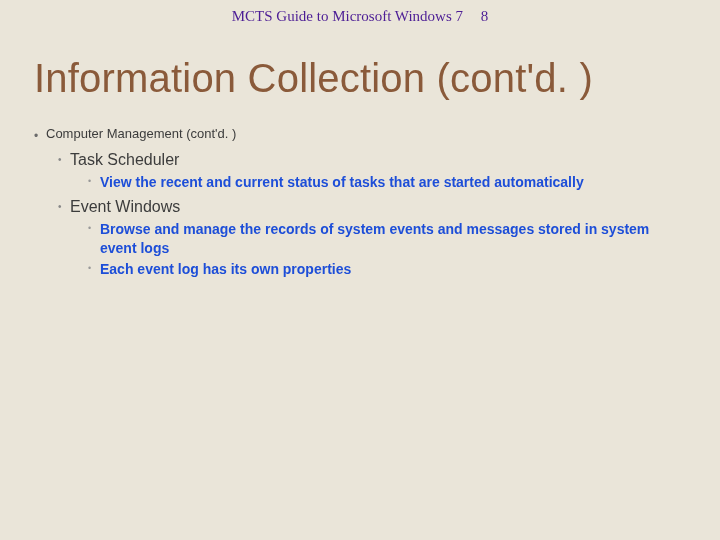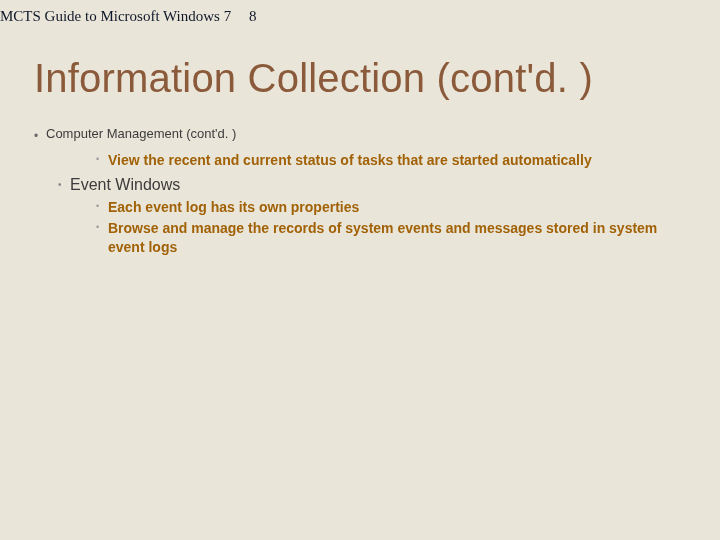--- a/index.html
+++ b/index.html
@@ -9,24 +9,24 @@
     font-family: Arial, Helvetica, sans-serif;
     color: #3a3a3a;
     position: relative;
     overflow: hidden;
   }
   .header-line {
     position: absolute;
     top: 8px;
     left: 0;
     width: 100%;
-    text-align: left;
+    text-align: center;
     font-family: Georgia, 'Times New Roman', serif;
     font-size: 15px;
-    color: #0f172a;
+    color: #4c1d95;
   }
   .header-line .pgnum { margin-left: 14px; }
   .title {
     position: absolute;
     top: 56px;
     left: 34px;
     font-family: Arial, Helvetica, sans-serif;
     font-size: 40px;
     font-weight: 400;
     color: #8a5a3a;
@@ -64,23 +64,23 @@
     content: "•";
     position: absolute;
     left: 24px;
     top: 3px;
     font-size: 10px;
     color: #888;
   }
   .lvl3 {
     font-size: 14px;
     font-weight: 700;
-    color: #a16207;
+    color: #1d4ed8;
     line-height: 1.35;
-    margin: 2px 16px;
+    margin: 2px 8px;
     padding-left: 58px;
     position: relative;
   }
   .lvl3::before {
     content: "•";
     position: absolute;
     left: 46px;
     top: 2px;
     font-size: 9px;
     color: #999;
@@ -92,17 +92,18 @@
 
 <div class="header-line">
   <span>MCTS Guide to Microsoft Windows 7</span>
   <span class="pgnum">8</span>
 </div>
 
 <h1 class="title">Information Collection (cont'd. )</h1>
 
 <div class="content">
   <div class="lvl1">Computer Management (cont'd. )</div>
+  <div class="lvl2">Task Scheduler</div>
   <div class="lvl3">View the recent and current status of tasks that are started automatically</div>
   <div class="lvl2">Event Windows</div>
+  <div class="lvl3">Browse and manage the records of system events and messages stored in system event logs</div>
   <div class="lvl3">Each event log has its own properties</div>
-  <div class="lvl3">Browse and manage the records of system events and messages stored in system event logs</div>
 </div>
 
 </body></html>

